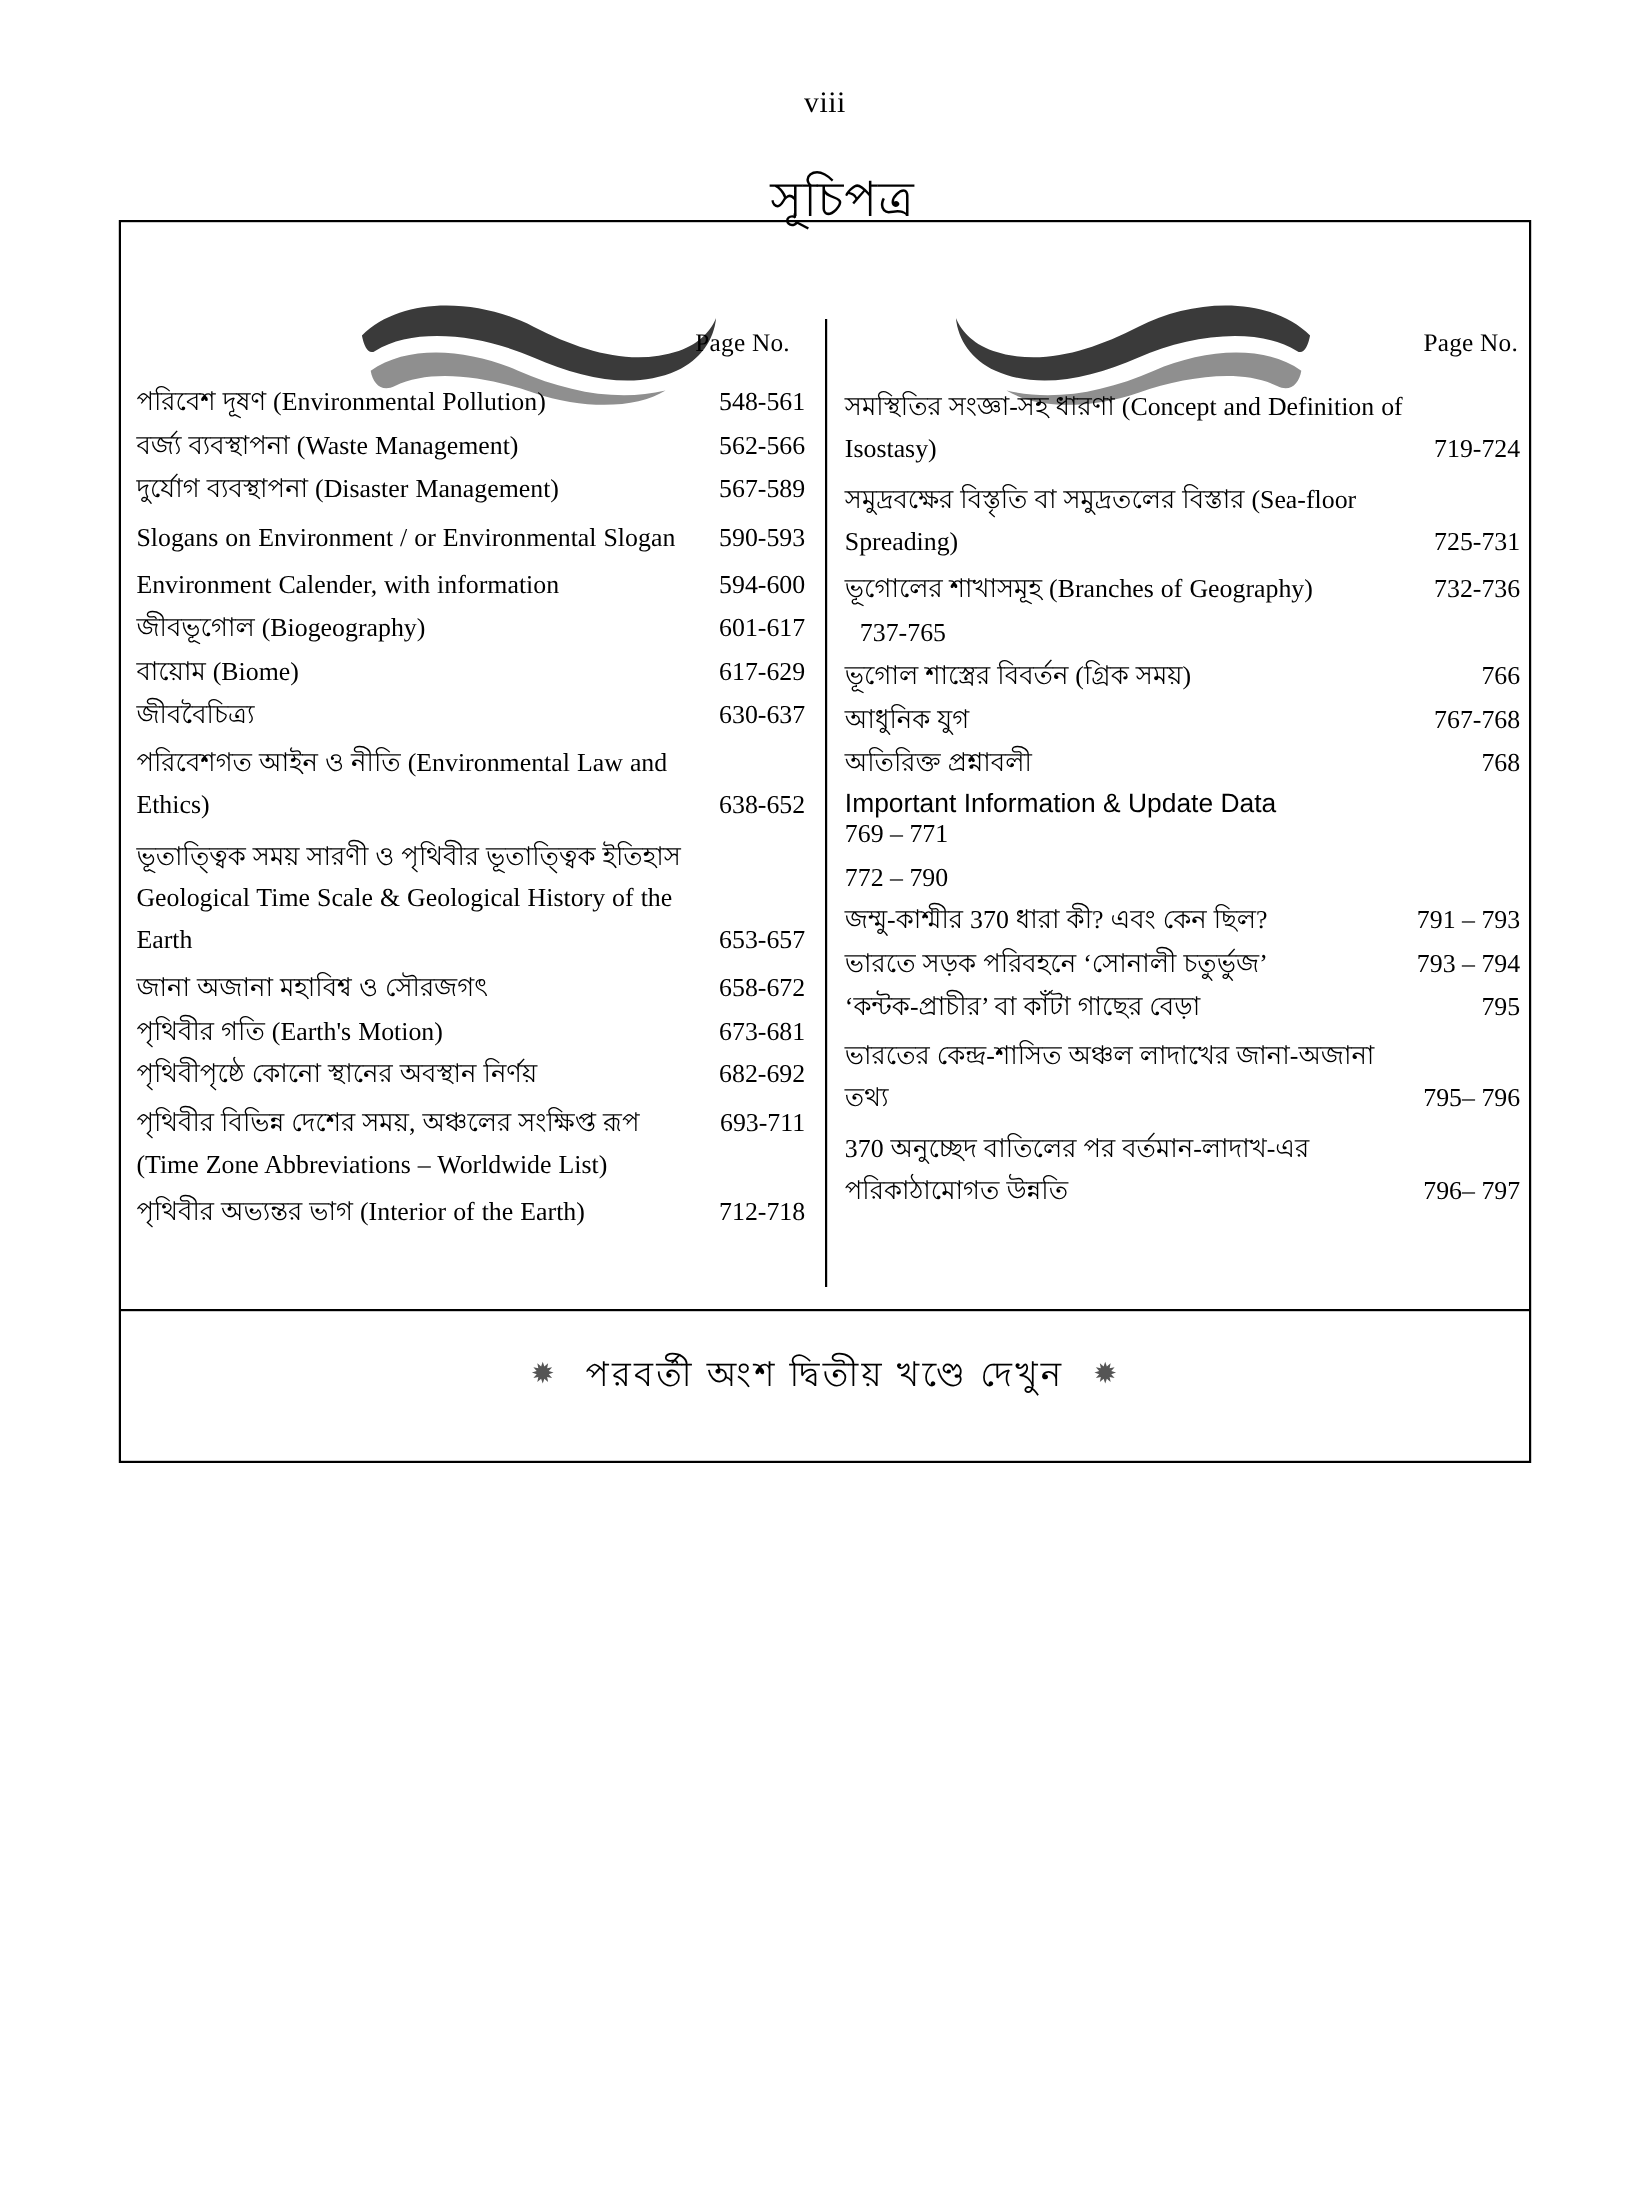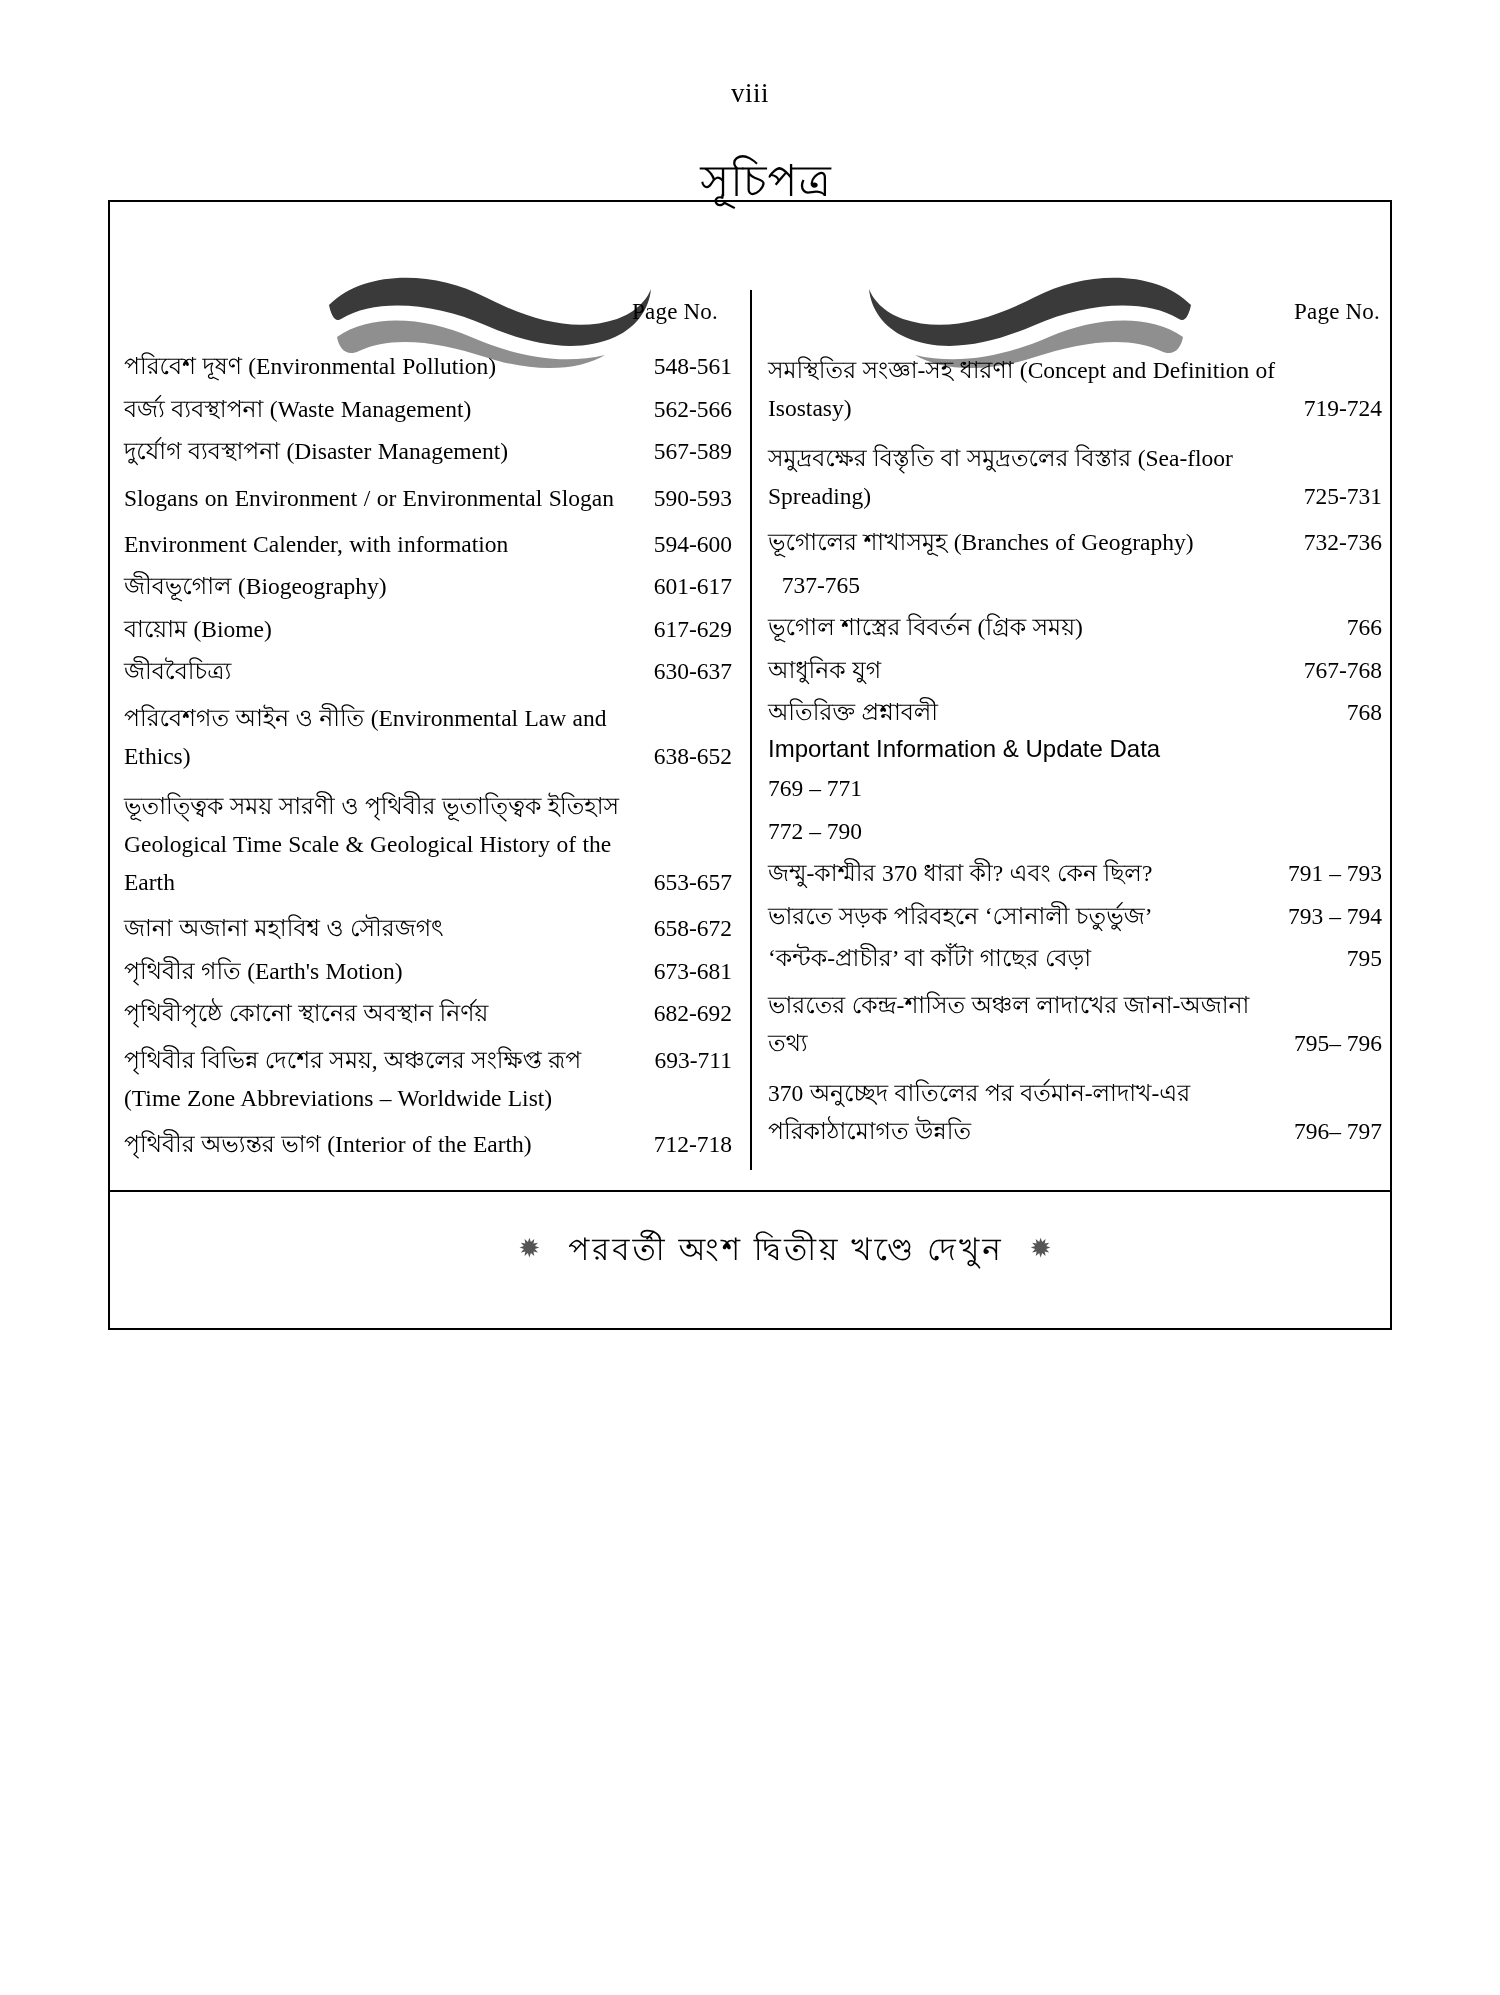--- a/index.html
+++ b/index.html
@@ -109,21 +109,20 @@
     letter-spacing: 0.2px;
   }
   .col-left .pageno-head { padding-right: 14px; }
   .col-right .pageno-head { padding-right: 2px; }
 
   .entry {
     display: flex;
     align-items: flex-start;
     justify-content: space-between;
     margin-bottom: 9px;
-    margin-top: 12px;
   }
   .entry .label {
     flex: 1 1 auto;
     padding-right: 10px;
     font-size: 23.5px;
     line-height: 1.30;
     word-spacing: 0.5px;
   }
   .entry .pno {
     flex: 0 0 auto;
@@ -146,21 +145,20 @@
 
   
   .footer-note {
     position: absolute;
     left: 108px;
     top: 1225px;
     width: 1284px;
     text-align: center;
     font-size: 31px;
     letter-spacing: 2px;
-    margin-left: 36px;
   }
   .footer-note .star {
     font-size: 26px;
     vertical-align: 3px;
     padding: 0 26px;
     color: #555;
   }
   .footer-text { letter-spacing: 3px; }
 </style>
 </head>

